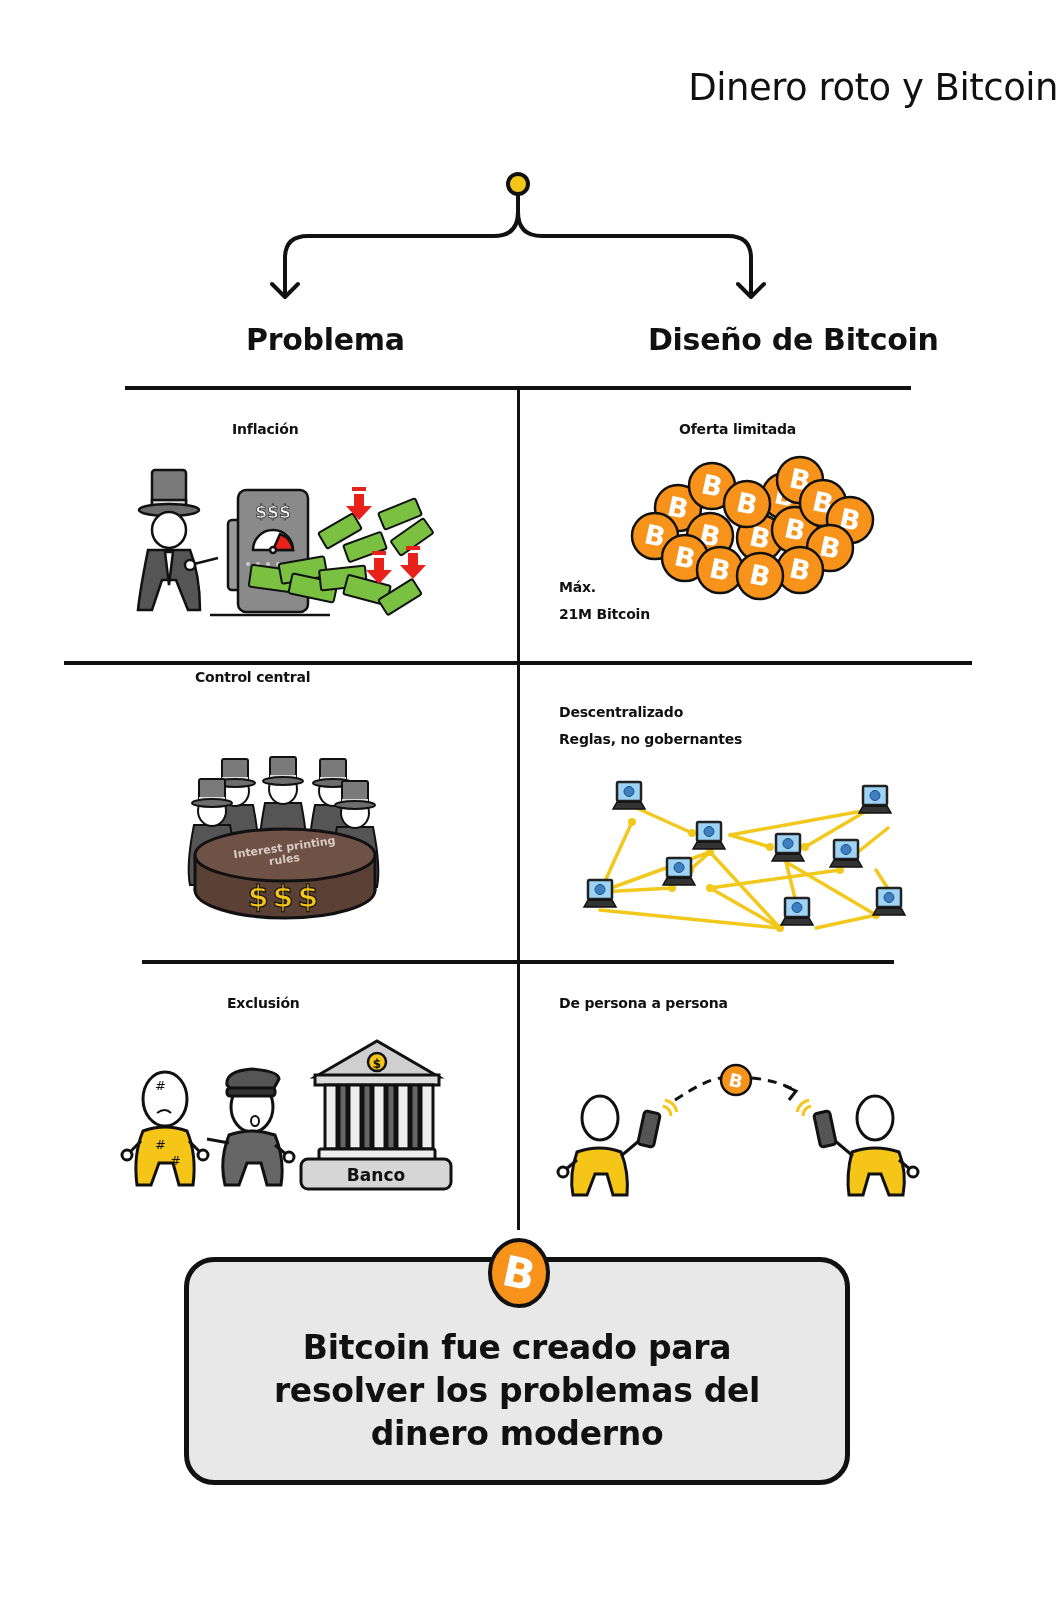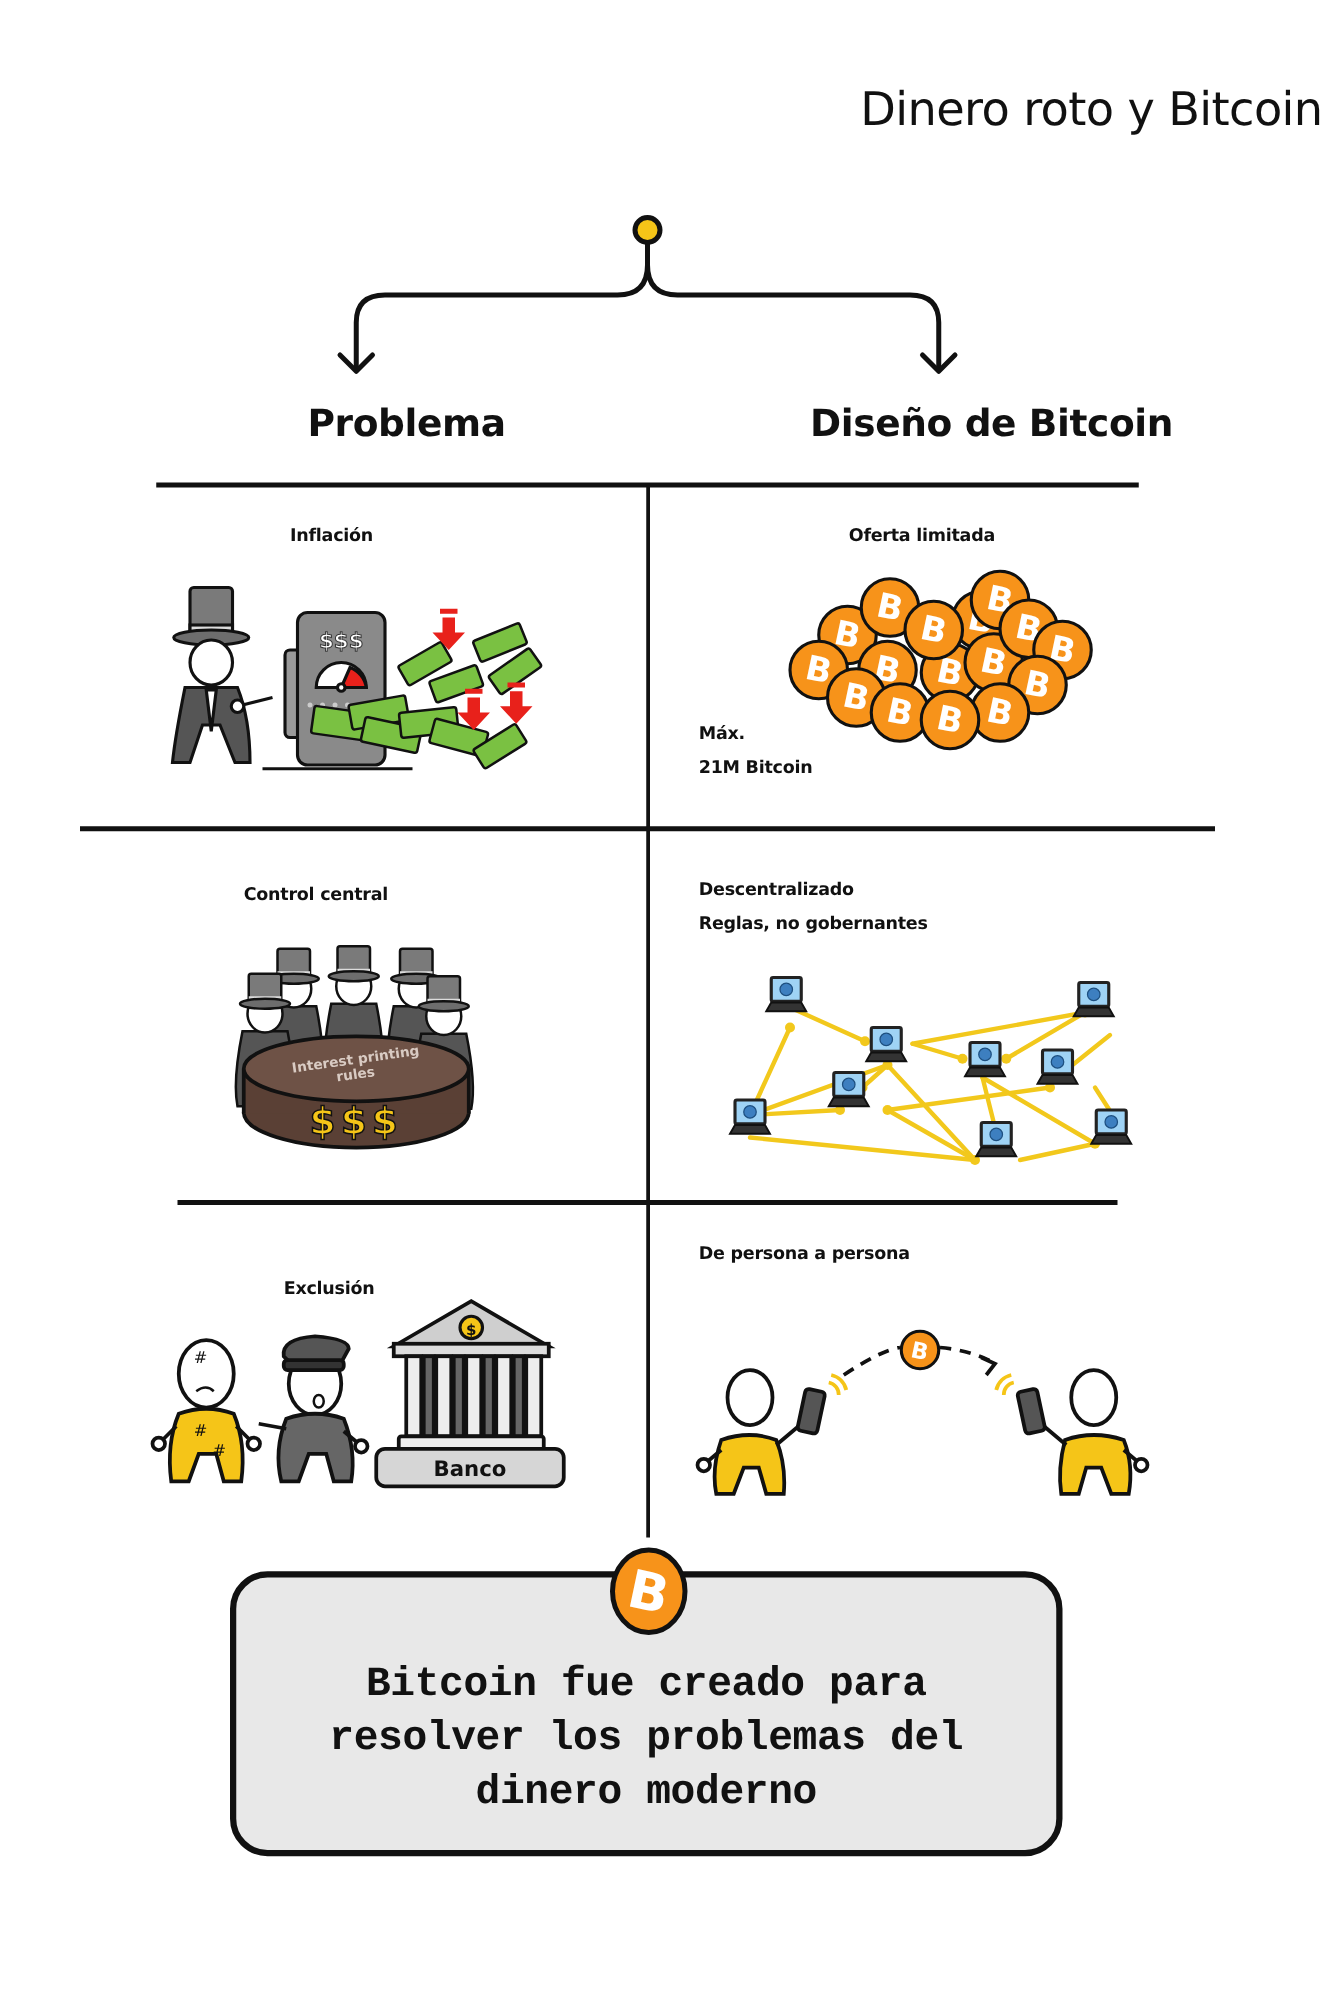--- a/index.html
+++ b/index.html
@@ -8,21 +8,21 @@
   .abs { position:absolute; }
   .title { left:0; width:1058px; top:64px; text-align:right; font-weight:normal;
            font-size:37px; line-height:47px; letter-spacing:-0.5px; }
   .col-head { top:322px; font-weight:bold; font-size:30px; white-space:nowrap; letter-spacing:-0.3px;margin-left:44px; }
   .cell-label { font-weight:bold; font-size:14px; line-height:27px; white-space:nowrap; letter-spacing:-0.2px; }
   .hline { height:4px; background:#111; }
   .vline { width:3px; background:#111; }
   .callout { left:184px; top:1257px; width:666px; height:228px; box-sizing:border-box;
              border:5px solid #111; border-radius:30px; background:#e8e8e8; }
   .callout-text { left:184px; top:1326px; width:666px; text-align:center; font-weight:bold;
-                  font-size:33px; line-height:43px; letter-spacing:-0.3px;font-family:Liberation Mono, monospace; }
+                  font-size:33px; line-height:43px; letter-spacing:-0.3px; }
   svg { overflow:visible; }
 </style>
 </head>
 <body>
 
 <div class="abs title">
   <div>Dinero roto y Bitcoin</div>
 </div>
 
 <svg class="abs" style="left:0;top:0" width="1058" height="310">
@@ -121,21 +121,21 @@
     <use href="#coin" x="65" y="100"></use>
     <use href="#coin" x="100" y="112"></use>
   <use href="#coin" x="180" y="112"></use>
     <use href="#coin" x="140" y="118"></use>
 </svg>
 <div class="abs cell-label" style="left:559px;top:574px">
   <div>Máx.</div>
   <div>21M Bitcoin</div>
 </div>
 
-<div class="abs cell-label" style="left:195px;top:703px">Control central</div>
+<div class="abs cell-label" style="left:195px;top:664px">Control central</div>
 <svg class="abs" style="left:185px;top:755px" width="200" height="165" viewBox="0 0 200 165">
   <defs>
     <g id="banker">
       <path d="M-18 40 Q-26 80 -22 100 L22 100 Q26 80 18 40 Z" fill="#555" stroke="#111" stroke-width="2"></path>
       <ellipse cx="0" cy="26" rx="14" ry="15" fill="#fff" stroke="#111" stroke-width="2"></ellipse>
       <rect x="-13" y="-6" width="26" height="24" rx="2" fill="#7a7a7a" stroke="#111" stroke-width="2"></rect>
       <rect x="-13" y="12" width="26" height="5" fill="#dcdcdc"></rect>
       <ellipse cx="0" cy="18" rx="20" ry="4" fill="#6d6d6d" stroke="#111" stroke-width="2"></ellipse>
     </g>
   </defs>
@@ -206,21 +206,21 @@
     <use href="#laptop" x="137" y="52"></use>
     <use href="#laptop" x="216" y="64"></use>
   <use href="#laptop" x="303" y="16"></use>
     <use href="#laptop" x="274" y="70"></use>
     <use href="#laptop" x="107" y="88"></use>
   <use href="#laptop" x="28" y="110"></use>
     <use href="#laptop" x="225" y="128"></use>
     <use href="#laptop" x="317" y="118"></use>
 </svg>
 
-<div class="abs cell-label" style="left:227px;top:1018px">Exclusión</div>
+<div class="abs cell-label" style="left:227px;top:990px">Exclusión</div>
 <svg class="abs" style="left:115px;top:1035px" width="345" height="160" viewBox="0 0 345 160">
 
   <g stroke="#111" stroke-width="3">
     <ellipse cx="50" cy="64" rx="22" ry="27" fill="#fff"></ellipse>
     <path d="M28 96 Q18 120 22 150 L36 150 L44 128 L58 128 L64 150 L78 150 Q82 120 72 96 Q50 88 28 96 Z" fill="#f5c518"></path>
     <path d="M26 106 L14 118" fill="none"></path>
       <circle cx="12" cy="120" r="5" fill="#fff"></circle>
     <path d="M74 106 L86 118" fill="none"></path>
       <circle cx="88" cy="120" r="5" fill="#fff"></circle>
     <path d="M42 78 Q50 72 56 78" fill="none" stroke-width="2"></path>

